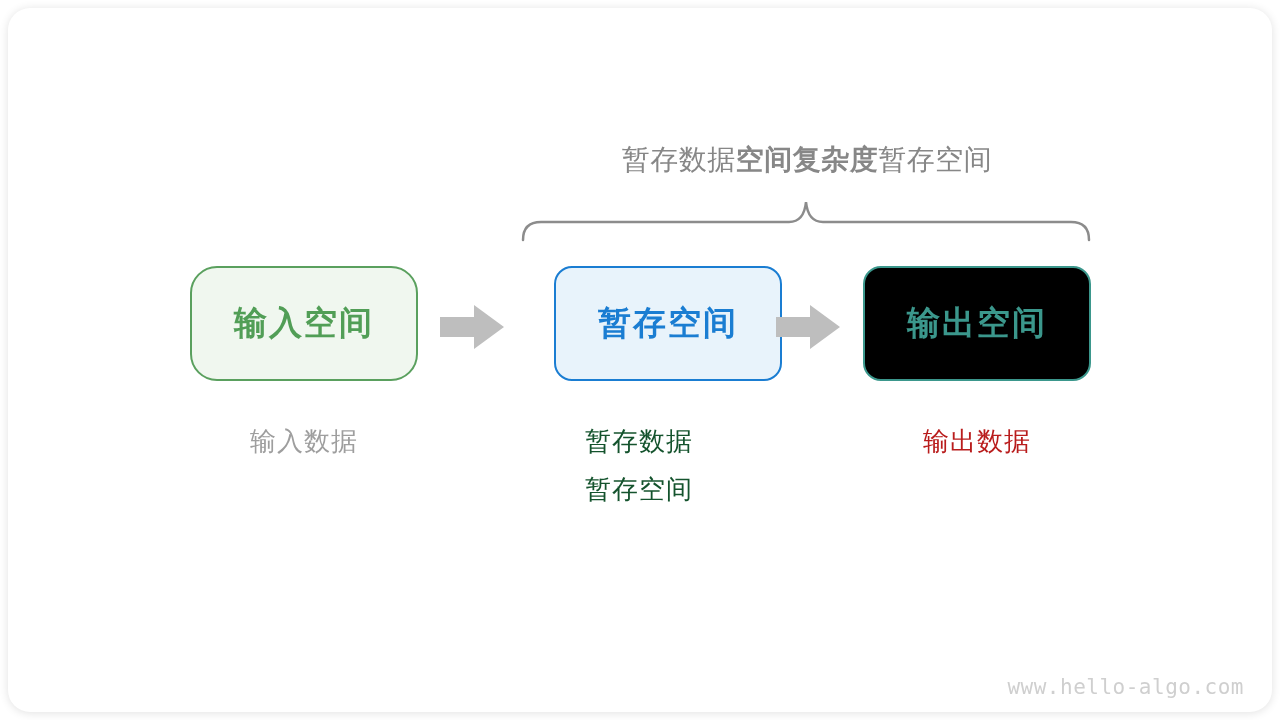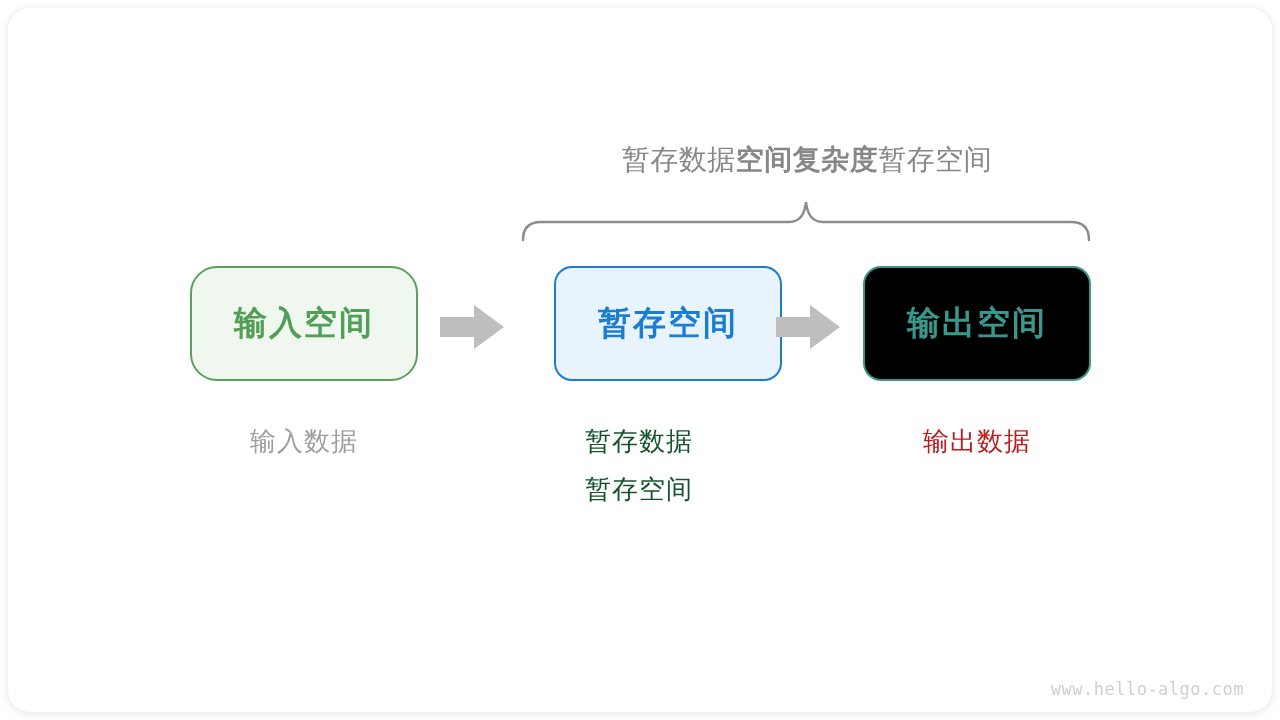--- a/index.html
+++ b/index.html
@@ -70,21 +70,21 @@
     height: 48px;
     line-height: 34px;
   }
   .col-input  { left: 182px; }
   .col-temp   { left: 517px; }
   .col-output { left: 855px; }
   .watermark {
     position: absolute;
     right: 28px; bottom: 13px;
     font-family: "DejaVu Sans Mono", "Liberation Mono", monospace;
-    font-size: 17px;
+    font-size: 21px;
     color: #cfcfcf;
     letter-spacing: 0.5px;
   }
 </style>
 </head>
 <body>
 
 <div class="card">
 
   <div class="diagram-title" style="color: rgb(135, 135, 135);">

